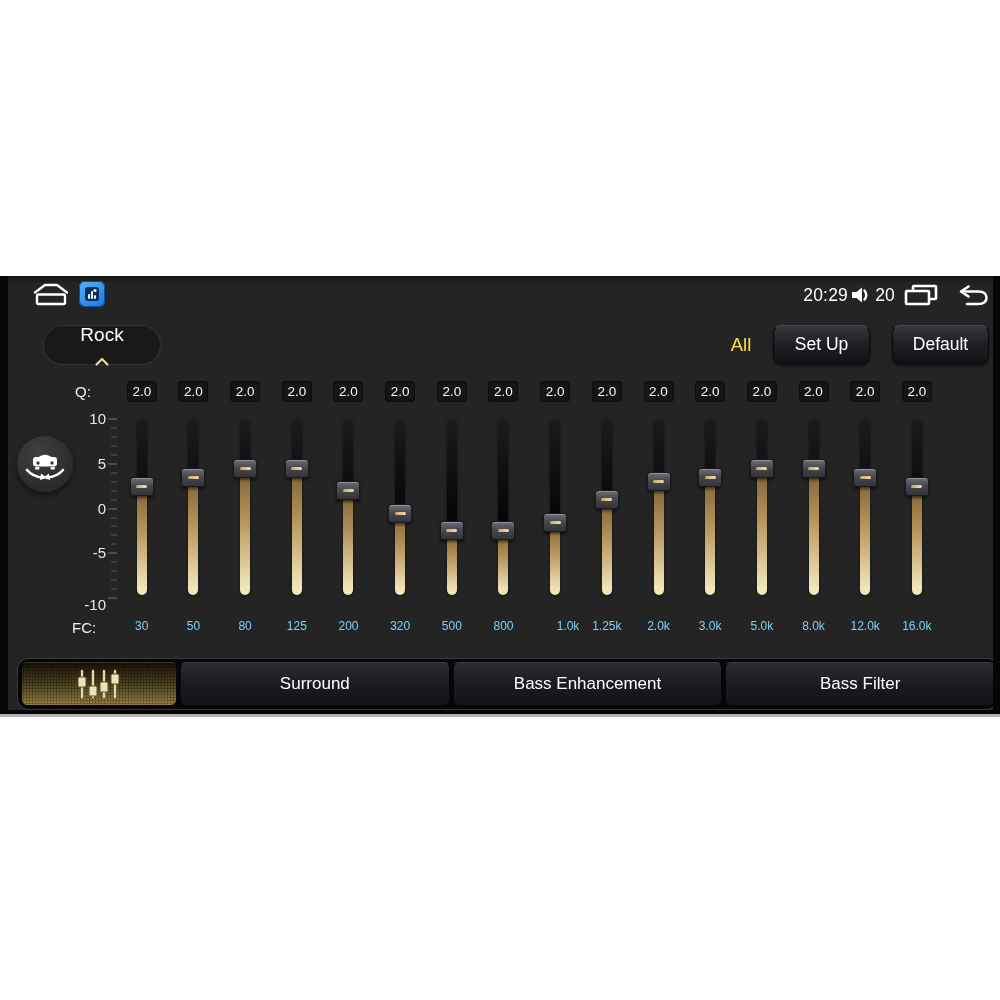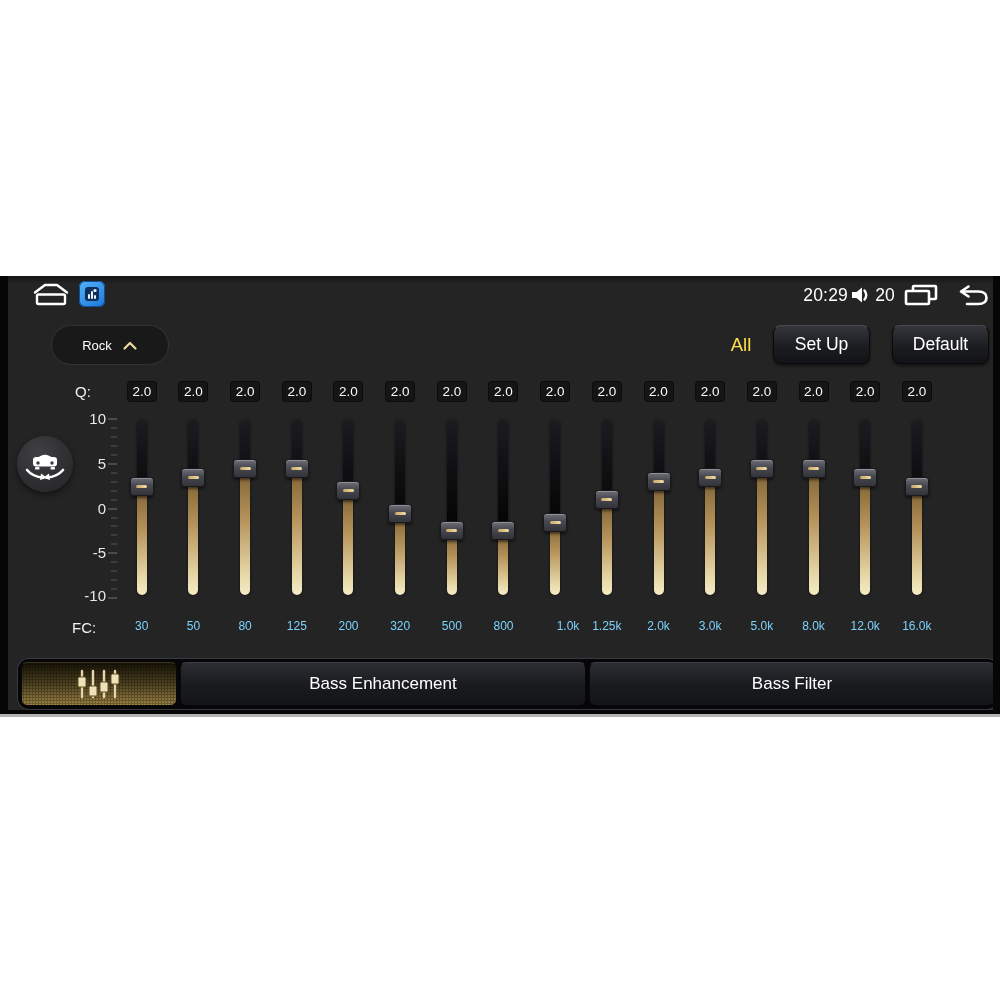--- a/index.html
+++ b/index.html
@@ -16,23 +16,23 @@
   .app-btn{left:71px;top:5px;width:26px;height:26px;border-radius:6px;
     background:linear-gradient(145deg,#56b2f8,#1a78dd);box-shadow:0 0 0 1px #0d4f9b inset;
     display:flex;align-items:center;justify-content:center;}
   .time{left:792px;top:9px;width:48px;font-size:17.5px;text-align:right;letter-spacing:.2px;}
   .vol-icon{left:842px;top:8px;width:22px;height:22px;}
   .vol-num{left:866px;top:9px;width:22px;font-size:17.5px;}
   .recents-btn{left:896px;top:8px;width:34px;height:23px;}
   .back-btn{left:947px;top:8px;width:36px;height:23px;}
 
   
-  .pill{position:absolute;left:44px;top:50px;width:116px;height:38px;border-radius:19px;
+  .pill{position:absolute;left:36px;top:50px;width:116px;height:38px;border-radius:19px;
     background:#19191a;box-shadow:0 0 0 1px #323234;display:flex;align-items:center;
-    justify-content:center;gap:10px;color:#fff;font-size:13px;cursor:pointer;}
+    justify-content:center;gap:10px;color:#fff;font-size:19px;cursor:pointer;flex-direction:column;}
   .all-label{position:absolute;left:716px;top:58px;width:34px;text-align:center;color:#fde047;font-size:18.5px;}
   .btn{position:absolute;top:49px;height:39px;border-radius:8px;color:#fff;font-size:17.5px;
     background:linear-gradient(180deg,#35363c,#1c1d21 55%,#121316);
     border:1px solid #0a0a0c;border-top-color:#4a4b52;box-shadow:0 2px 3px rgba(0,0,0,.5);
     display:flex;align-items:center;justify-content:center;box-sizing:border-box;}
   .setup{left:765px;width:97px;} .default{left:884px;width:97px;}
 
   
   .q-cap{position:absolute;left:67px;top:107px;color:#f2f2f2;font-size:15px;}
   .fc-cap{position:absolute;left:64px;top:343px;color:#f2f2f2;font-size:15px;}
@@ -127,21 +127,21 @@
     <div class="btn default">Default</div>
 
     <span class="q-cap">Q:</span>
     <span class="fc-cap">FC:</span>
 
     <div id="axis">
         <span class="axis-label" style="top: 134.25px;">10</span>
         <span class="axis-label" style="top: 178.925px;">5</span>
         <span class="axis-label" style="top: 223.6px;">0</span>
         <span class="axis-label" style="top: 268.275px;">-5</span>
-        <span class="axis-label" style="top: 311px;">-10</span>
+        <span class="axis-label" style="top: 320px;">-10</span>
         <div class="tick major" style="top: 142.25px;"></div>
         <div class="tick" style="top: 151.185px;"></div>
         <div class="tick" style="top: 160.12px;"></div>
         <div class="tick" style="top: 169.055px;"></div>
         <div class="tick" style="top: 177.99px;"></div>
         <div class="tick major" style="top: 186.925px;"></div>
         <div class="tick" style="top: 195.86px;"></div>
         <div class="tick" style="top: 204.795px;"></div>
         <div class="tick" style="top: 213.73px;"></div>
         <div class="tick" style="top: 222.665px;"></div>
@@ -294,20 +294,23 @@
             <rect x="2" y="9" width="8" height="10" rx="1.5" fill="#f0e2b8" stroke="#5d4e26"></rect>
             <line x1="17" y1="3" x2="17" y2="29" stroke="#e6d6a8" stroke-width="2.4" stroke-linecap="round"></line>
             <rect x="13" y="18" width="8" height="10" rx="1.5" fill="#f0e2b8" stroke="#5d4e26"></rect>
             <line x1="28" y1="3" x2="28" y2="29" stroke="#e6d6a8" stroke-width="2.4" stroke-linecap="round"></line>
             <rect x="24" y="14" width="8" height="10" rx="1.5" fill="#f0e2b8" stroke="#5d4e26"></rect>
             <line x1="39" y1="3" x2="39" y2="29" stroke="#e6d6a8" stroke-width="2.4" stroke-linecap="round"></line>
             <rect x="35" y="6" width="8" height="10" rx="1.5" fill="#f0e2b8" stroke="#5d4e26"></rect>
           </svg>
         </div>
         <div class="tab">
+          <span class="tab-label">Surround</span>
+        </div>
+        <div class="tab">
           <span class="tab-label">Bass Enhancement</span>
         </div>
         <div class="tab">
           <span class="tab-label">Bass Filter</span>
         </div>
       </div>
   </div>
 </div>
 
 </body></html>

